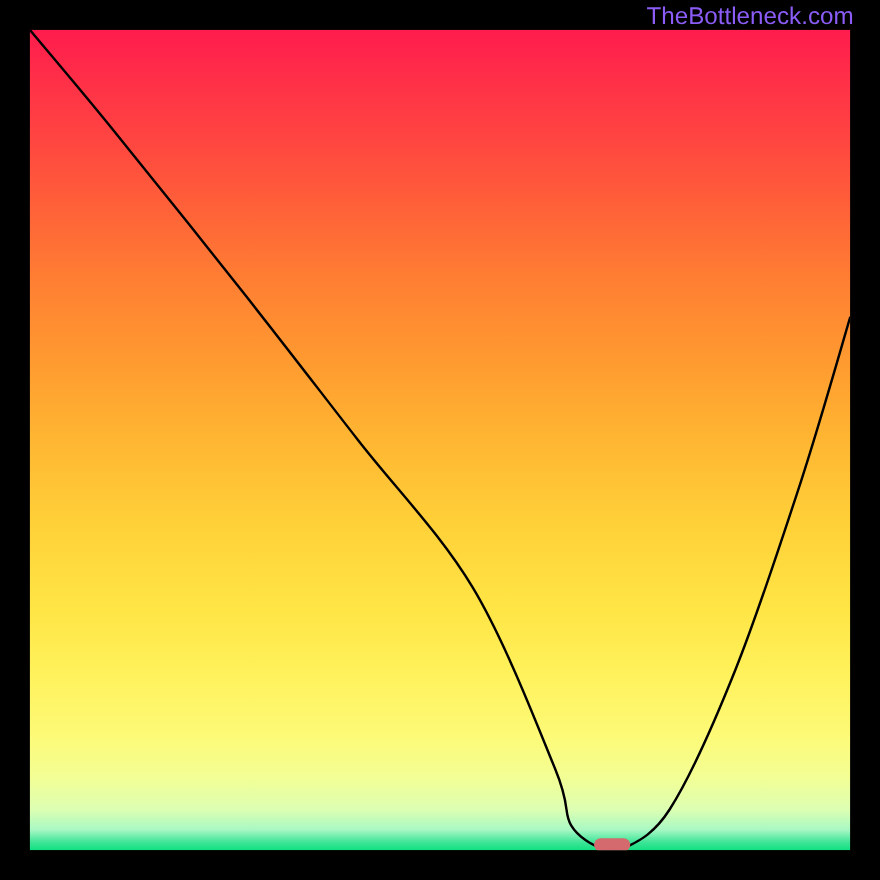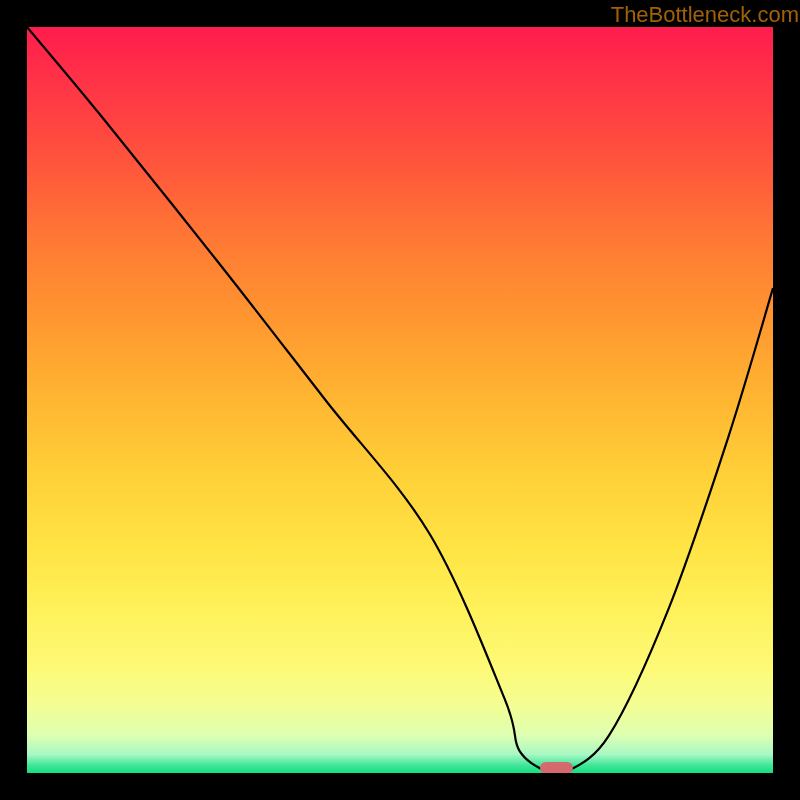--- a/index.html
+++ b/index.html
@@ -7,22 +7,22 @@
     width: 800px;
     height: 800px;
     background: #000;
     position: relative;
     font-family: Arial, Helvetica, sans-serif;
     overflow: hidden;
   }
   .watermark {
     position: absolute;
     top: 2px;
-    right: 1px;
-    color: #a16207;
+    right: 24px;
+    color: #8b5cf6;
     font-size: 22px;
     font-weight: 500;
     z-index: 10;
   }
   .plot-area {
     position: absolute;
     left: 27px;
     top: 27px;
     width: 746px;
     height: 746px;

